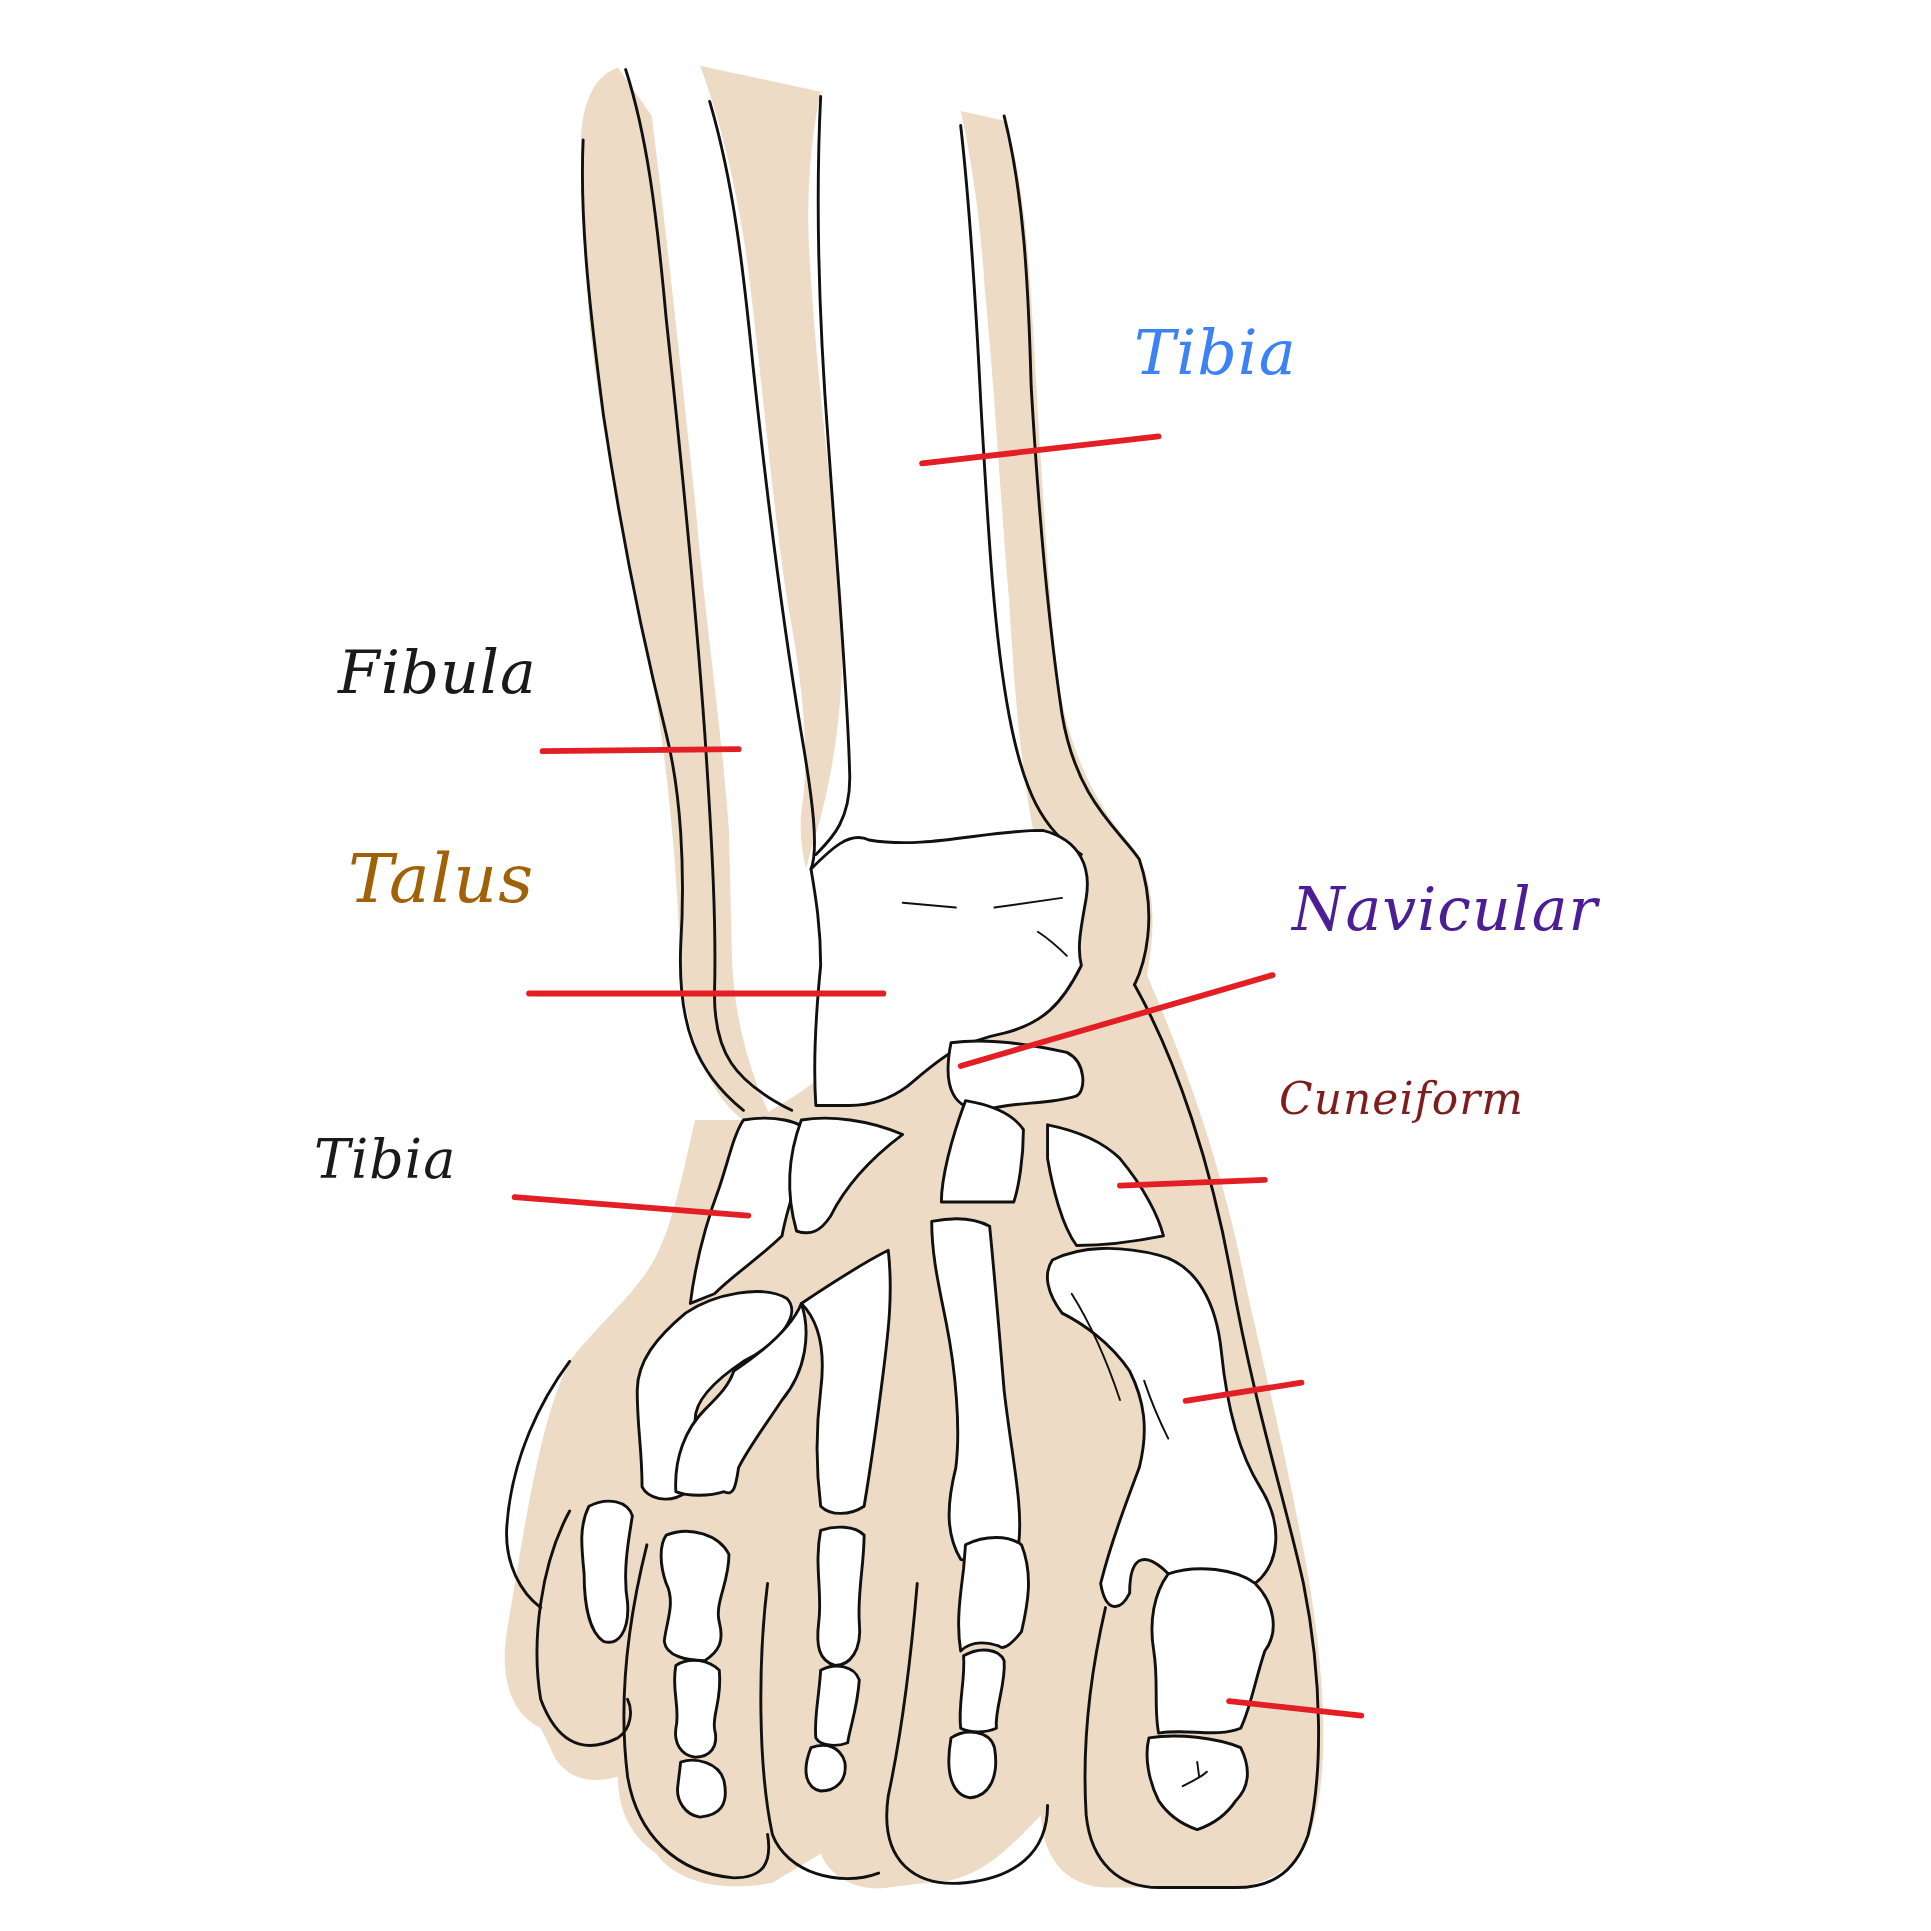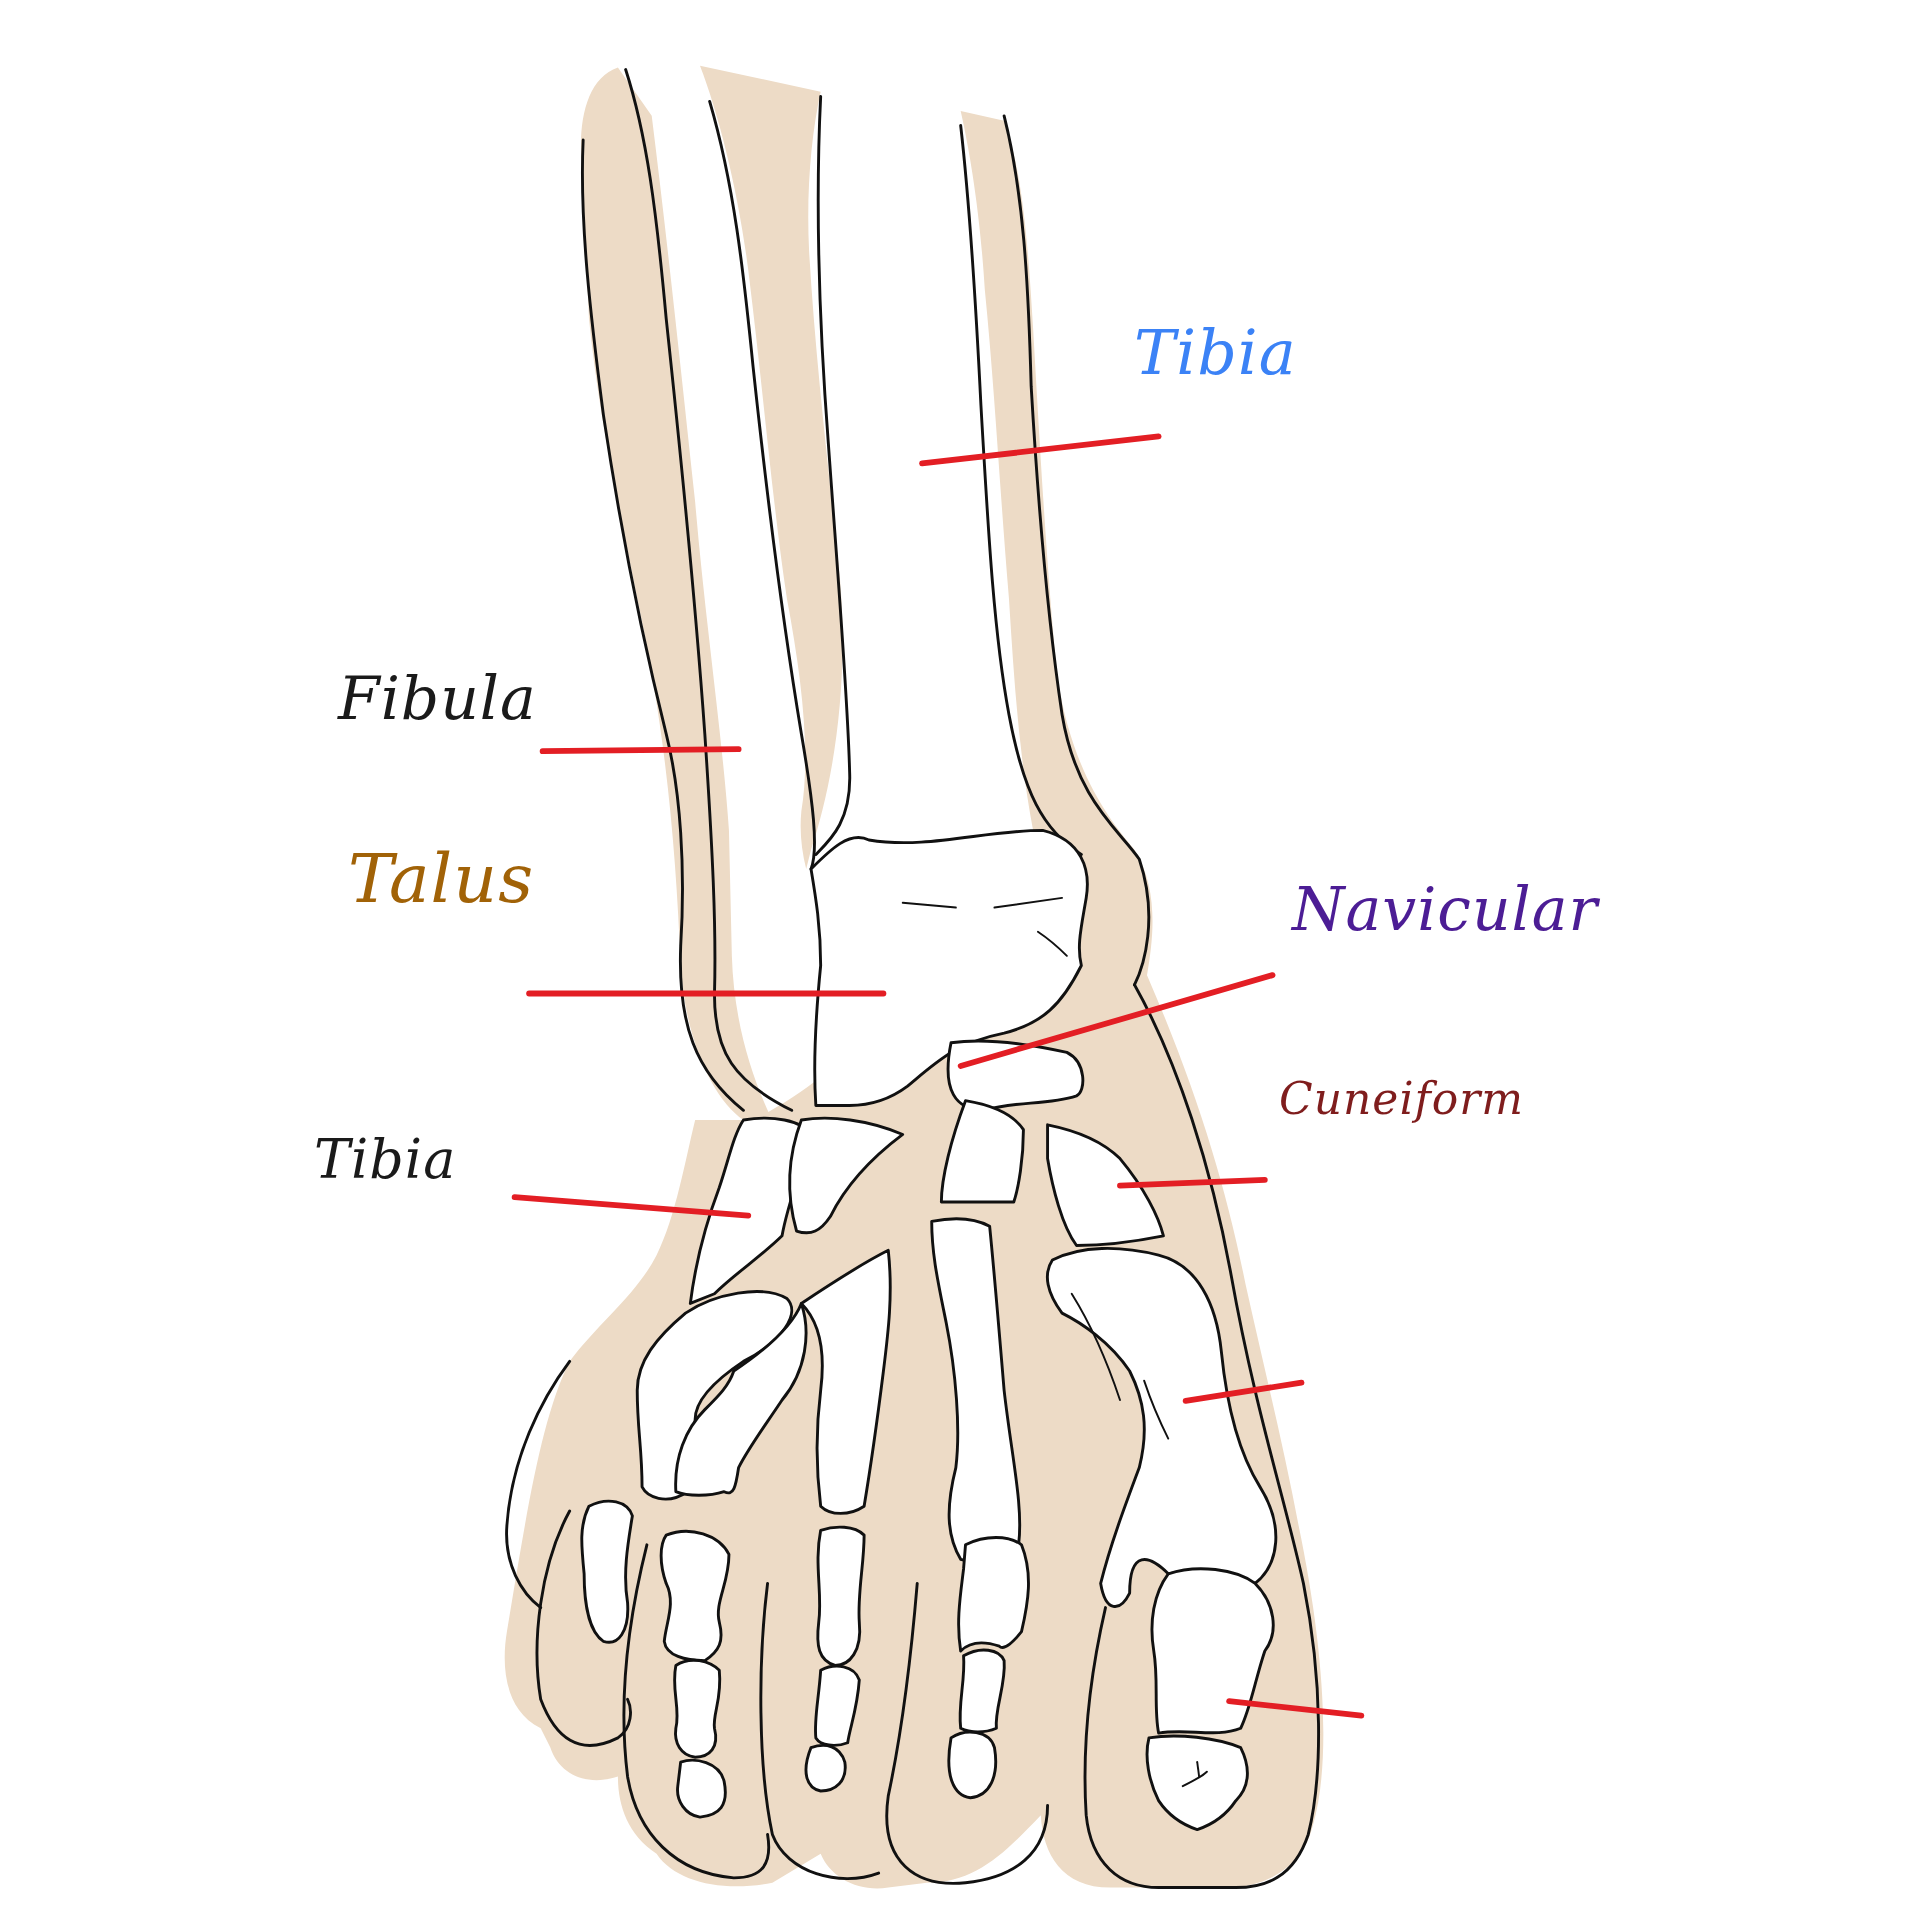--- a/index.html
+++ b/index.html
@@ -121,19 +121,19 @@
       <line class="leader" id="ld-navicular" x1="995" y1="1104" x2="1318" y2="1010" style="stroke: rgb(227, 30, 36);"></line>
       <line class="leader" id="ld-cuboid" x1="533" y1="1240" x2="775" y2="1259" style="stroke: rgb(227, 30, 36);"></line>
       <line class="leader" id="ld-cuneiform" x1="1160" y1="1228" x2="1310" y2="1222" style="stroke: rgb(227, 30, 36);"></line>
       <line class="leader" id="ld-metatarsal" x1="1228" y1="1451" x2="1348" y2="1432" style="stroke: rgb(227, 30, 36);"></line>
       <line class="leader" id="ld-phalange" x1="1273" y1="1762" x2="1410" y2="1777" style="stroke: rgb(227, 30, 36);"></line>
     </g>
   </svg>
 
   
   <div class="label" id="lb-tibia" style="left: 1134px; top: 322px; font-size: 62px; color: #3b82f6;">Tibia</div>
-  <div class="label" id="lb-fibula" style="left: 338px; top: 668px; font-size: 60px; color: rgb(26, 26, 26);">Fibula</div>
+  <div class="label" id="lb-fibula" style="left: 338px; top: 642px; font-size: 60px; color: rgb(26, 26, 26);">Fibula</div>
   <div class="label" id="lb-talus" style="left: 348px; top: 845px; font-size: 68px; color: #a16207;">Talus</div>
   <div class="label" id="lb-navicular" style="left: 1292px; top: 879px; font-size: 60px; color: #4c1d95;">Navicular</div>
   <div class="label" id="lb-cuboid" style="left: 314px; top: 1133px; font-size: 54px; color: rgb(26, 26, 26);">Tibia</div>
   <div class="label" id="lb-cuneiform" style="left: 1279px; top: 1077px; font-size: 44px; color: #7f1d1d;">Cuneiform</div>
 </div>
 
 
 </body></html>

